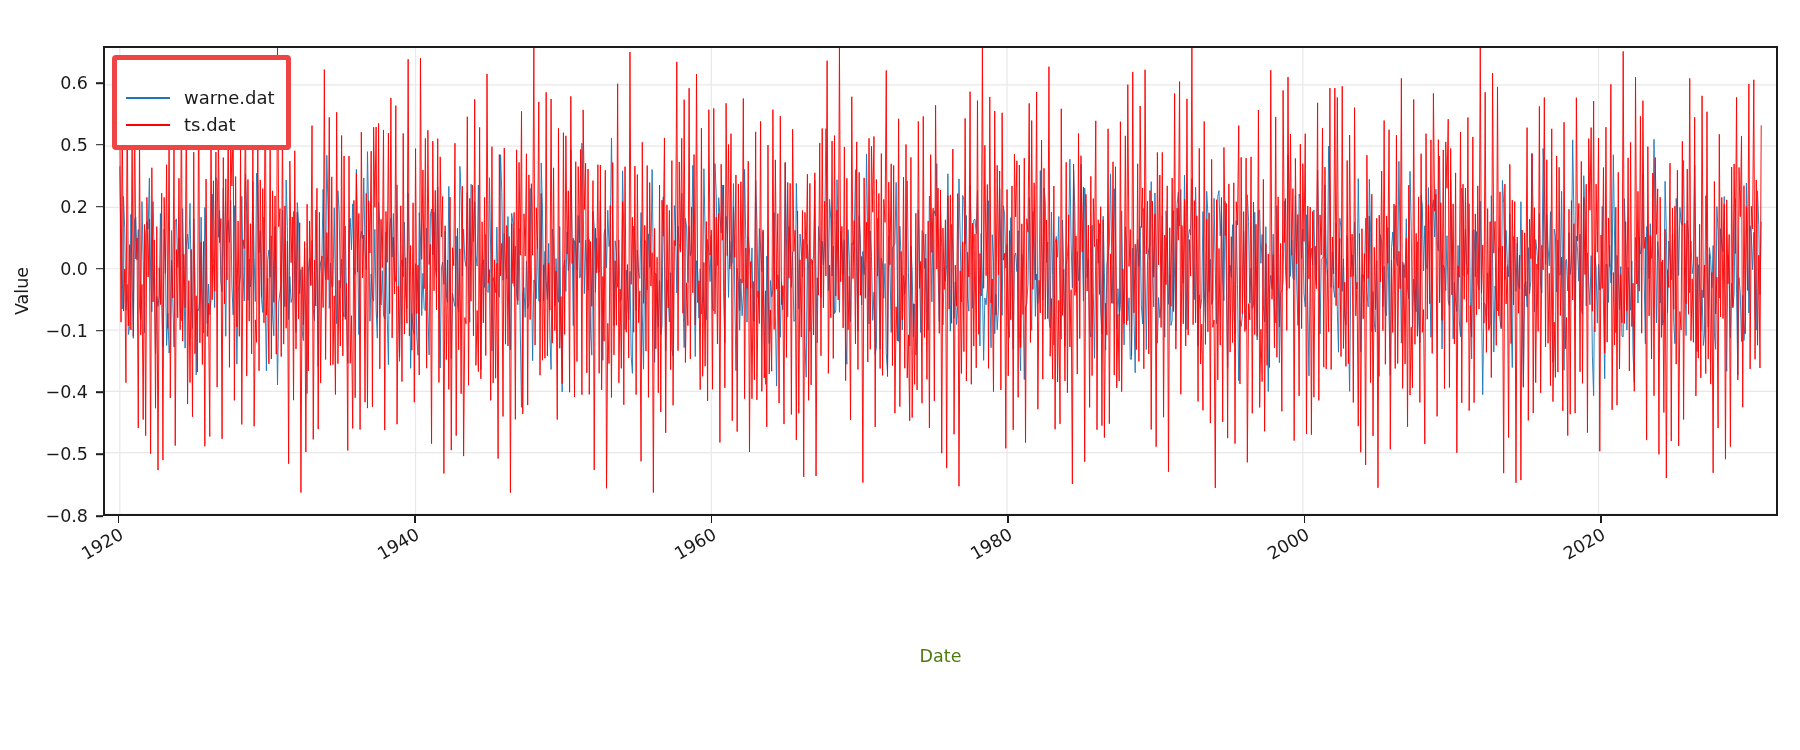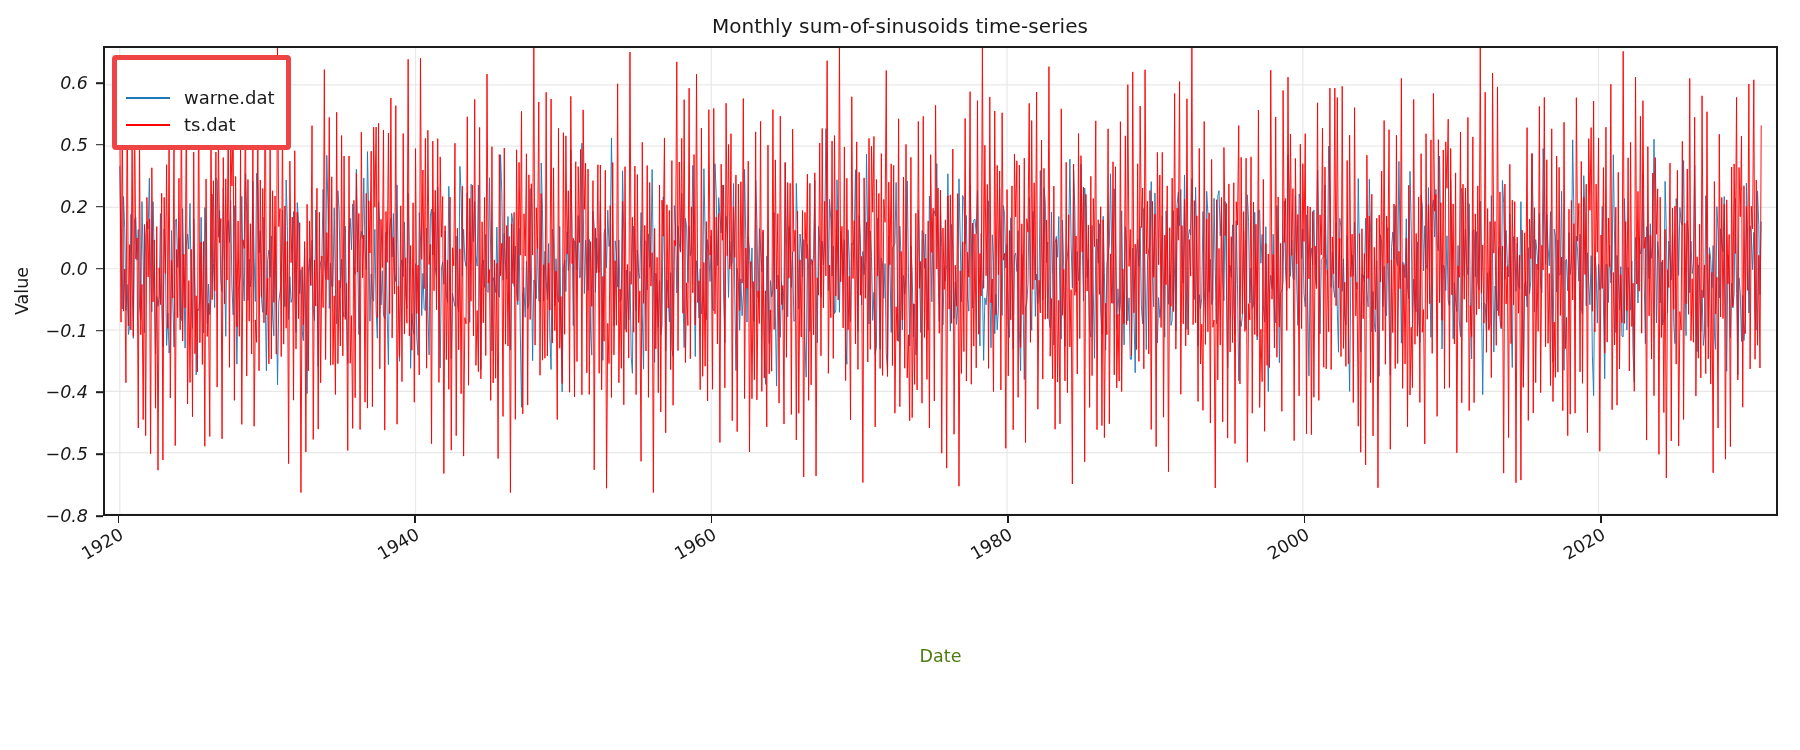--- a/index.html
+++ b/index.html
@@ -52,21 +52,20 @@
   }
   
   .ytick-label {
     position: absolute;
     right: 1712px;
     text-align: left;
     font-size: 17.5px;
     color: #1a1a1a;
     white-space: nowrap;
     transform: translateY(-50%);
-    font-style: italic;
   }
   .ytick-mark {
     position: absolute;
     left: 96px;
     width: 7px;
     height: 1.6px;
     background: #1c1c1c;
     transform: translateY(-50%);
   }
   
@@ -133,21 +132,20 @@
     font-size: 18px;
     color: #1a1a1a;
     white-space: nowrap;
   }
 </style>
 </head>
 <body>
 
 <div id="figure">
 
-  <div id="chart-title">Monthly sum-of-sinusoids time-series</div>
 
   <div id="ylabel">Value</div>
   <div id="xlabel">Date</div>
 
   <div id="ytick-labels">
       <div class="ytick-label" style="top:83.1px">0.6</div>
       <div class="ytick-mark" style="top:83.1px"></div>
       <div class="ytick-label" style="top:144.9px">0.5</div>
       <div class="ytick-mark" style="top:144.9px"></div>
       <div class="ytick-label" style="top:206.8px">0.2</div>

